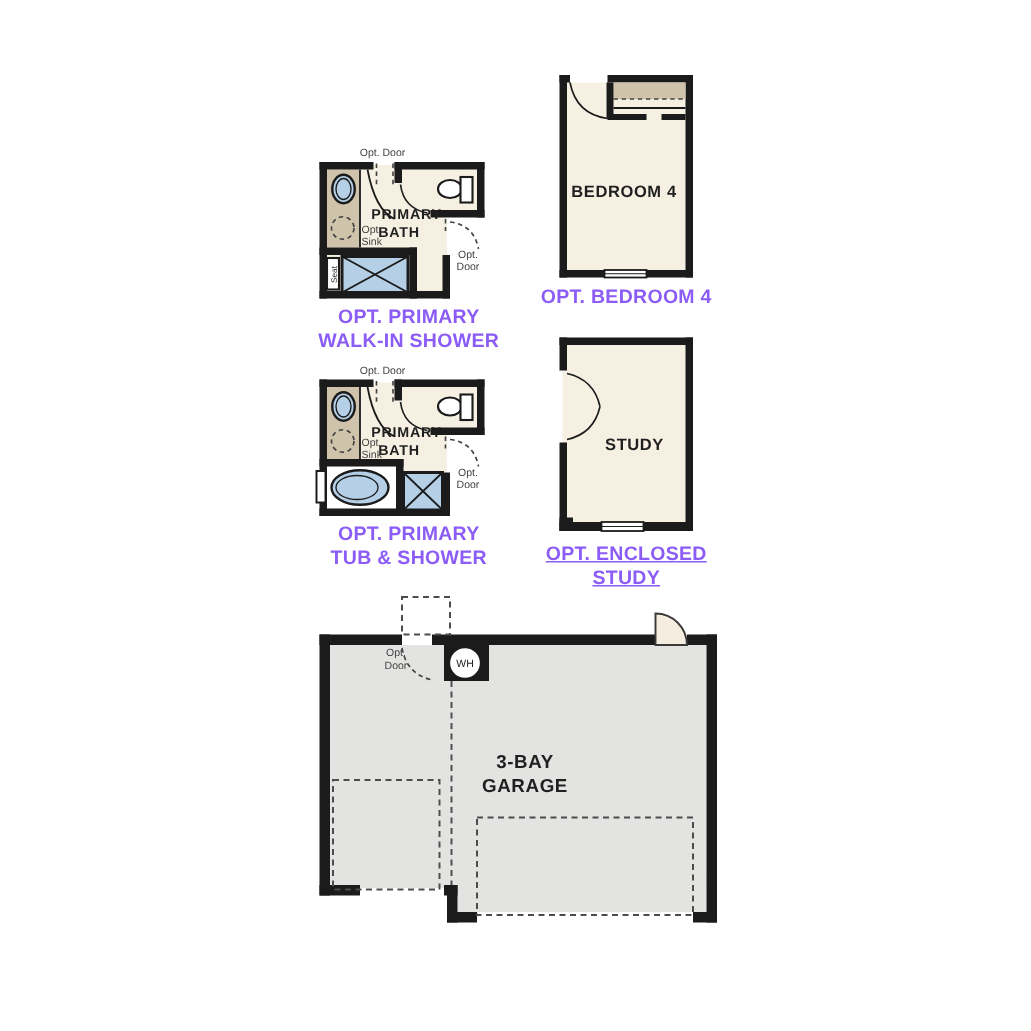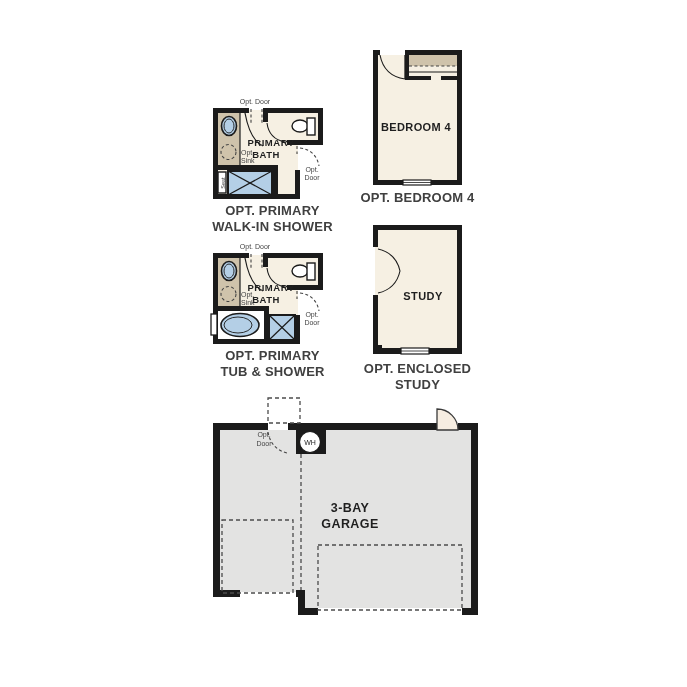--- a/index.html
+++ b/index.html
@@ -1,20 +1,20 @@
 <!DOCTYPE html>
 <html style="--wall: #1b1b1b; --room_fill: #f6f0e3; --counter: #cfc3ab; --fixture_blue: #b4cfe6; --garage_fill: #e3e3e2; --door_fill: #f6ede1; --label: #434343;"><head>
 <meta charset="utf-8">
 <style>
   html,body{margin:0;padding:0;background:#ffffff;}
   #canvas{position:relative;width:687px;height:687px;background:#fff;overflow:hidden;
           font-family:"Liberation Sans",sans-serif;}
   .plan{position:absolute;}
   .caption{position:absolute;font:bold 13px "Liberation Sans",sans-serif;line-height:16px;
-           color:#404040;text-align:center;white-space:pre-line;letter-spacing:.2px;}
+           color:#8b5cf6;text-align:center;white-space:pre-line;letter-spacing:.2px;}
   
   .wall{fill:var(--wall);}
   .cream{fill:var(--room_fill);}
   .tan{fill:var(--counter);}
   .blue{fill:var(--fixture_blue);}
   .gray{fill:var(--garage_fill);}
   .whitef{fill:#ffffff;}
   .doorfill{fill:var(--door_fill);stroke:#3a3a3a;stroke-width:1.3;}
   .sline{stroke:var(--wall);fill:none;}
   .dash{stroke:var(--label);fill:none;stroke-width:1.1;stroke-dasharray:3 2.4;}
@@ -164,21 +164,21 @@
     <rect class="wall" x="8" y="128" width="89" height="6"></rect>
     <rect class="wall" x="8" y="125" width="9" height="9"></rect>
 
     <path class="sline" stroke-width="1.1" d="M13,29 Q31,33 35,51"></path>
     <path class="sline" stroke-width="1.1" d="M13,73 Q31,69 35,51"></path>
 
     <rect class="whitef" x="36" y="128" width="28" height="6" stroke="#1b1b1b" stroke-width="1.2"></rect>
     <line class="sline" x1="36" y1="131" x2="64" y2="131" stroke-width="0.8"></line>
     <text class="big-lbl" x="58" y="80" text-anchor="middle">STUDY</text>
   </svg>
-  <div class="caption" style="left:340px;top:361px;width:155px;">OPT. ENCLOSED
+  <div class="caption" style="left:340px;top:361px;width:155px;text-decoration:underline;">OPT. ENCLOSED
 STUDY</div>
 
   <svg class="plan" style="left:210px;top:390px;" width="280" height="235" viewBox="0 0 280 235">
     <rect class="gray" x="10" y="40" width="251" height="162"></rect>
     <rect class="gray" x="95" y="196" width="166" height="22"></rect>
 
     <rect class="wall" x="3" y="33" width="55" height="7"></rect>
     <rect class="wall" x="78" y="33" width="149" height="7"></rect>
     <rect class="wall" x="248" y="33" width="20" height="7"></rect>
     <rect class="wall" x="3" y="33" width="7" height="174"></rect>

